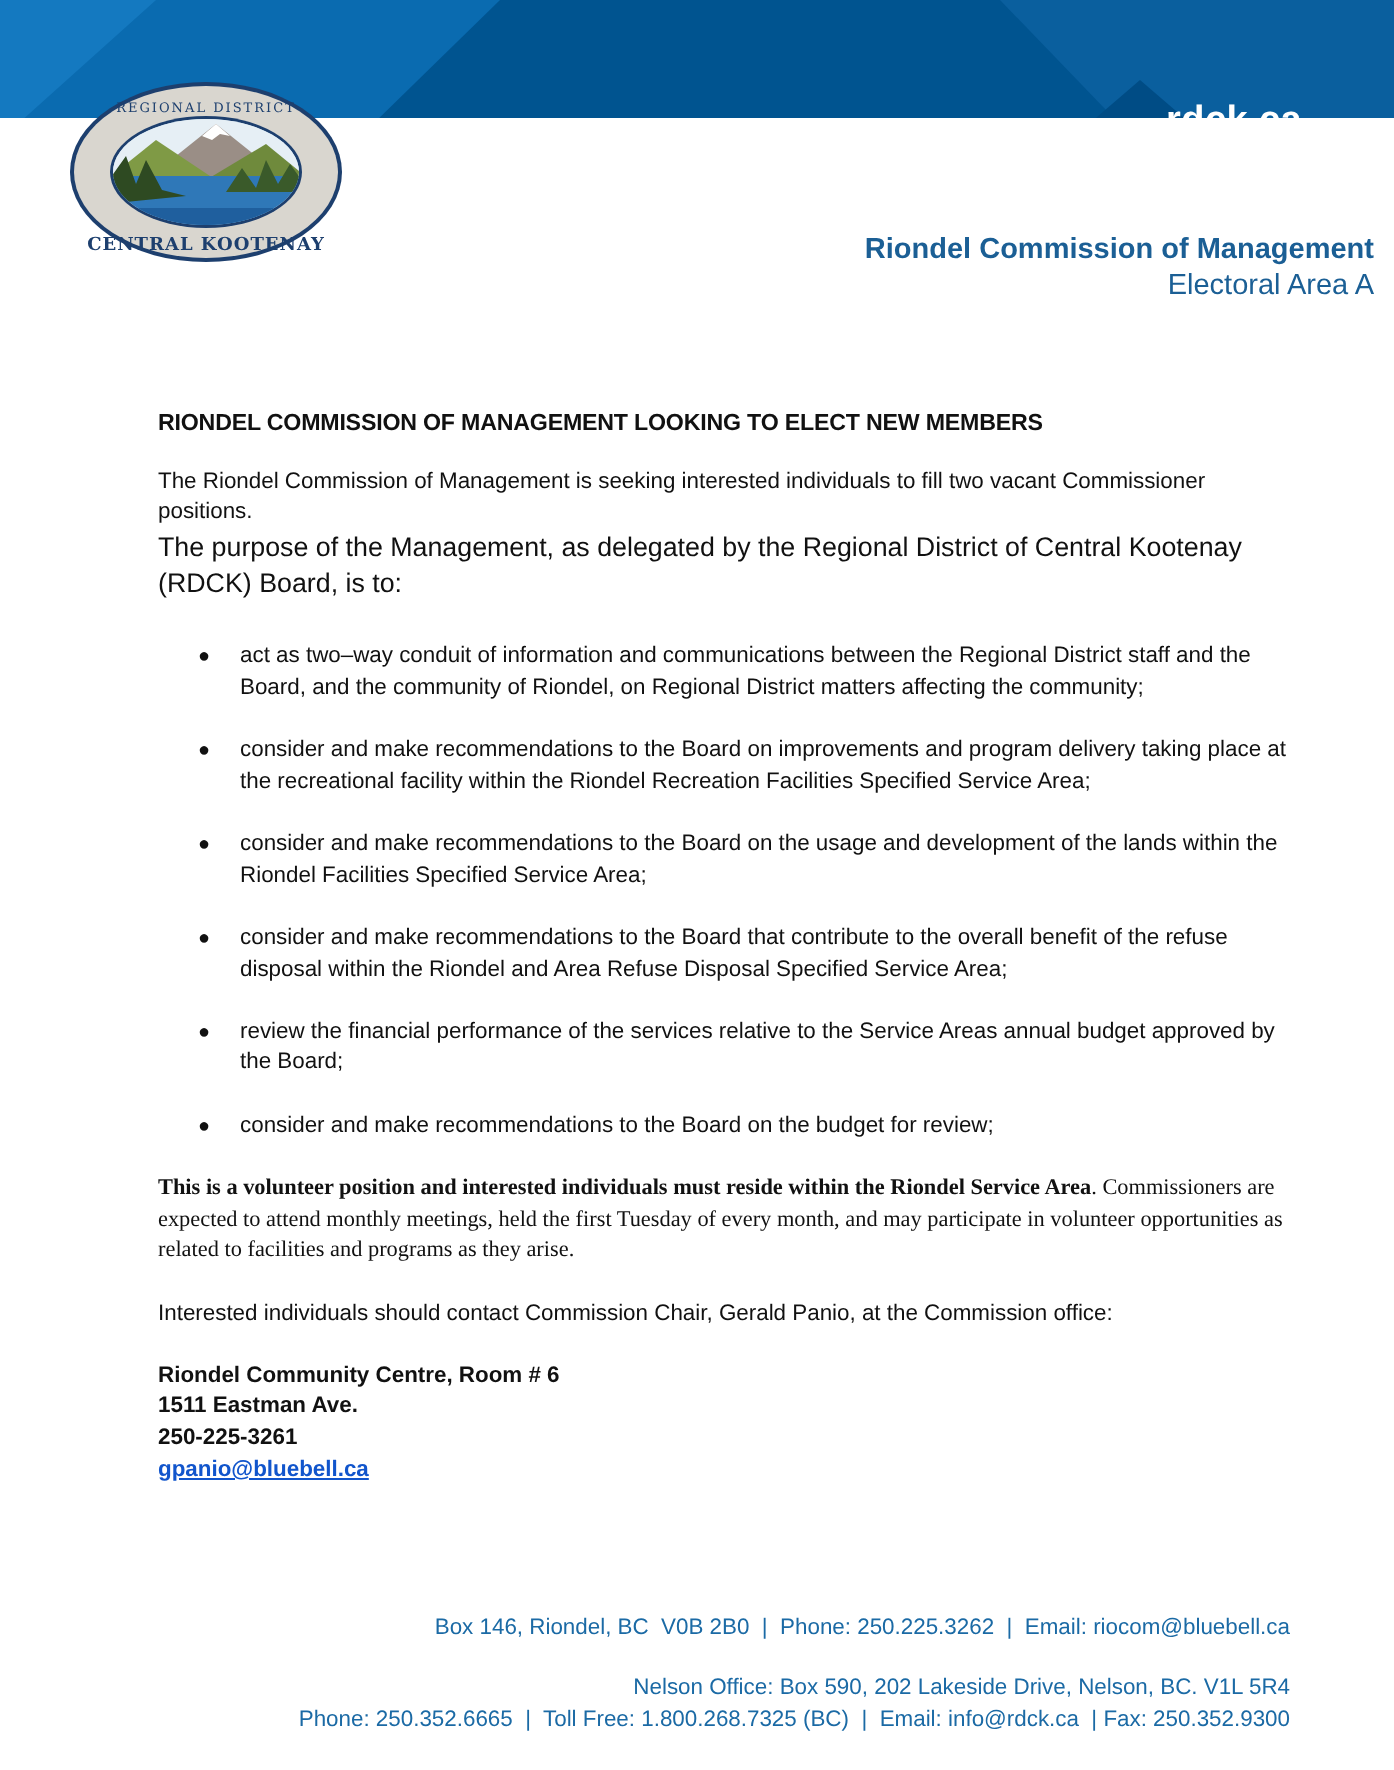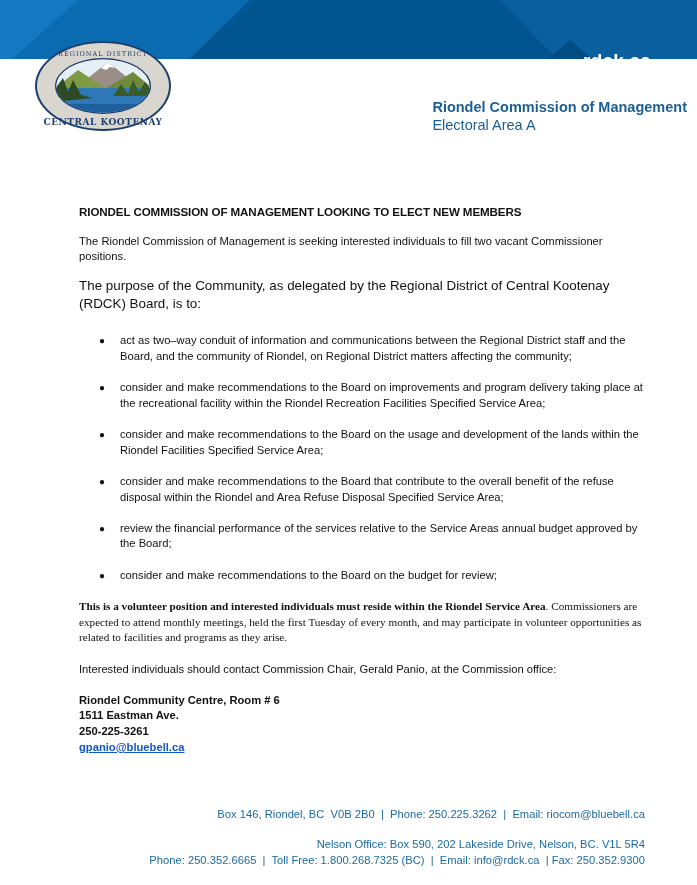--- a/index.html
+++ b/index.html
@@ -1,27 +1,27 @@
 <!DOCTYPE html>
 <html><head>
   <meta charset="utf-8">
   <style>
     html, body { margin: 0; padding: 0; background: #ffffff; }
     body { width: 697px; height: 885px; position: relative; overflow: hidden; font-family: "Liberation Sans", "DejaVu Sans", sans-serif; color: #111; }
     .banner { position: absolute; left: 0; top: 0; width: 697px; height: 59px; overflow: hidden; background: #005490; }
     .banner svg { position: absolute; left: 0; top: 0; }
     .logo { position: absolute; left: 33px; top: 40px; width: 140px; height: 92px; }
     .site { position: absolute; right: 46px; top: 50px; color: #ffffff; font-weight: bold; font-size: 19px; letter-spacing: 0.2px; }
-    .org { position: absolute; right: 10px; top: 98px; }
+    .org { position: absolute; right: 10px; top: 116px; text-align: right; }
     .org .name { color: #1b5f95; font-weight: bold; font-size: 14.5px; line-height: 18px; }
     .org .area { color: #1b5f95; font-size: 14.5px; line-height: 18px; }
     .content { position: absolute; left: 79px; top: 204px; width: 570px; font-size: 11.2px; line-height: 15.7px; }
     .title { text-align: left; font-weight: bold; font-size: 11.6px; margin: 0 0 14px 0; letter-spacing: -0.1px; }
     p { margin: 0; }
-    .intro { margin-bottom: 12px; }
+    .intro { margin-bottom: 0; }
     .purpose { font-size: 13.4px; line-height: 18px; margin-bottom: 20px; }
     ul.duties { list-style: none; padding: 0; margin: 0; }
     ul.duties li { position: relative; padding-left: 41px; margin-bottom: 15.5px; }
     ul.duties li .bullet { position: absolute; left: 20px; top: 0; font-size: 10px; }
     .volunteer { margin-top: 0px; margin-bottom: 16px; font-family: Liberation Serif, serif; }
     .volunteer b { font-weight: bold; }
     .contact-intro { margin-bottom: 15px; }
     .address { font-weight: bold; }
     .address a { color: #1155cc; text-decoration: underline; }
     .footer { position: absolute; right: 52px; text-align: right; color: #1b6aa5; font-size: 11.2px; line-height: 16px; }
@@ -68,21 +68,21 @@
 </div>
 
 <div class="org">
   <div class="name">Riondel Commission of Management</div>
   <div class="area">Electoral Area A</div>
 </div>
 
 <div class="content">
   <div class="title">RIONDEL COMMISSION OF MANAGEMENT LOOKING TO ELECT NEW MEMBERS</div>
   <p class="intro">The Riondel Commission of Management is seeking interested individuals to fill two vacant Commissioner positions.</p>
-  <p class="purpose">The purpose of the Community, as delegated by the Regional District of Central Kootenay (RDCK) Board, is to:</p>
+  <p class="purpose">The purpose of the Management, as delegated by the Regional District of Central Kootenay (RDCK) Board, is to:</p>
   <ul class="duties">
     <li><span class="bullet">●</span><span>act as two–way conduit of information and communications between the Regional District staff and the Board, and the community of Riondel, on Regional District matters affecting the community;</span></li>
     <li><span class="bullet">●</span><span>consider and make recommendations to the Board on improvements and program delivery taking place at the recreational facility within the Riondel Recreation Facilities Specified Service Area;</span></li>
     <li><span class="bullet">●</span><span>consider and make recommendations to the Board on the usage and development of the lands within the Riondel Facilities Specified Service Area;</span></li>
     <li><span class="bullet">●</span><span>consider and make recommendations to the Board that contribute to the overall benefit of the refuse disposal within the Riondel and Area Refuse Disposal Specified Service Area;</span></li>
     <li><span class="bullet">●</span><span>review the financial performance of the services relative to the Service Areas annual budget approved by the Board;</span></li>
     <li><span class="bullet">●</span><span>consider and make recommendations to the Board on the budget for review;</span></li>
   </ul>
   <p class="volunteer"><b>This is a volunteer position and interested individuals must reside within the Riondel Service Area</b><span>. Commissioners are expected to attend monthly meetings, held the first Tuesday of every month, and may participate in volunteer opportunities as related to facilities and programs as they arise.</span></p>
   <p class="contact-intro">Interested individuals should contact Commission Chair, Gerald Panio, at the Commission office:</p>

